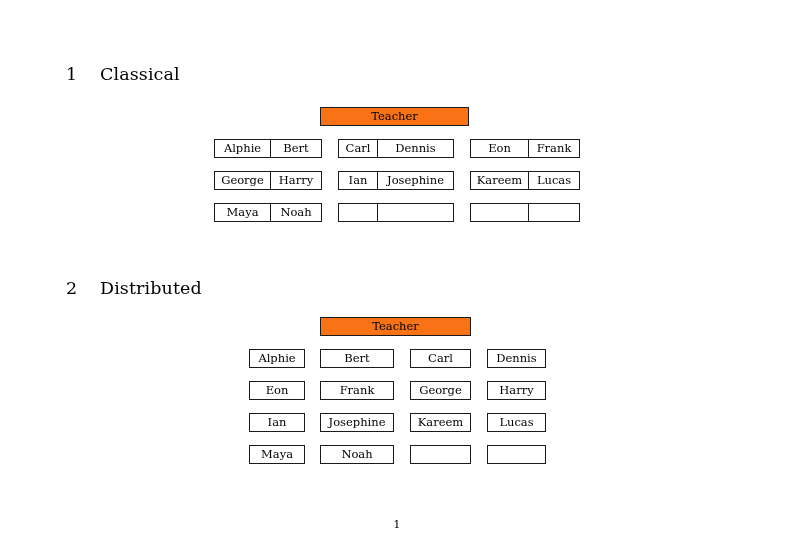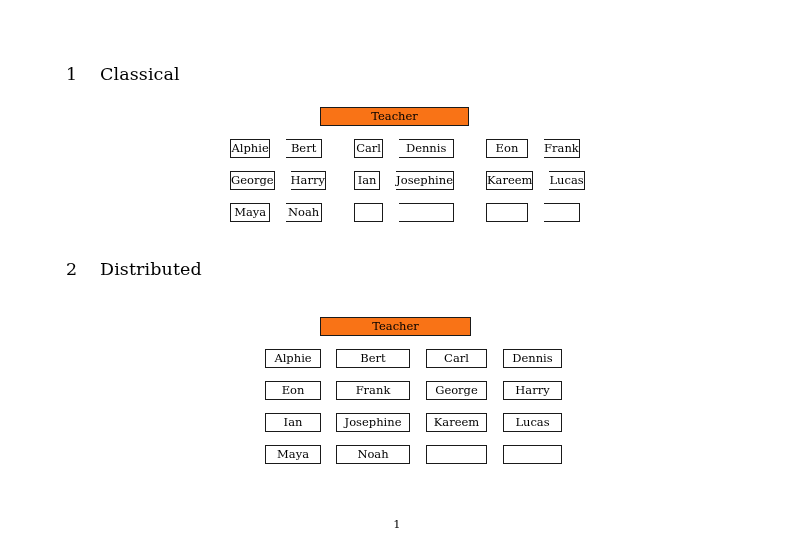--- a/index.html
+++ b/index.html
@@ -32,34 +32,33 @@
   }
   .section-heading .sec-num {
     display: inline-block;
     width: 34px;
   }
   .section-heading .sec-title {
     display: inline-block;
   }
 
   #heading-classical   { left: 66px; top: 66px; }
-  #heading-distributed { left: 66px; top: 261px; }
+  #heading-distributed { left: 66px; top: 280px; }
 
   .cell {
     border: 1px solid #1a1a1a;
     box-sizing: border-box;
     display: flex;
     align-items: center;
     justify-content: center;
     font-size: 11.5px;
     line-height: 1;
     background: #ffffff;
     height: 19px;
     white-space: nowrap;
-    margin-left: 16px;
   }
 
   
   .pair {
     position: absolute;
     height: 19px;
     display: flex;
   }
   .pair > .cell + .cell {
     border-left: none;

